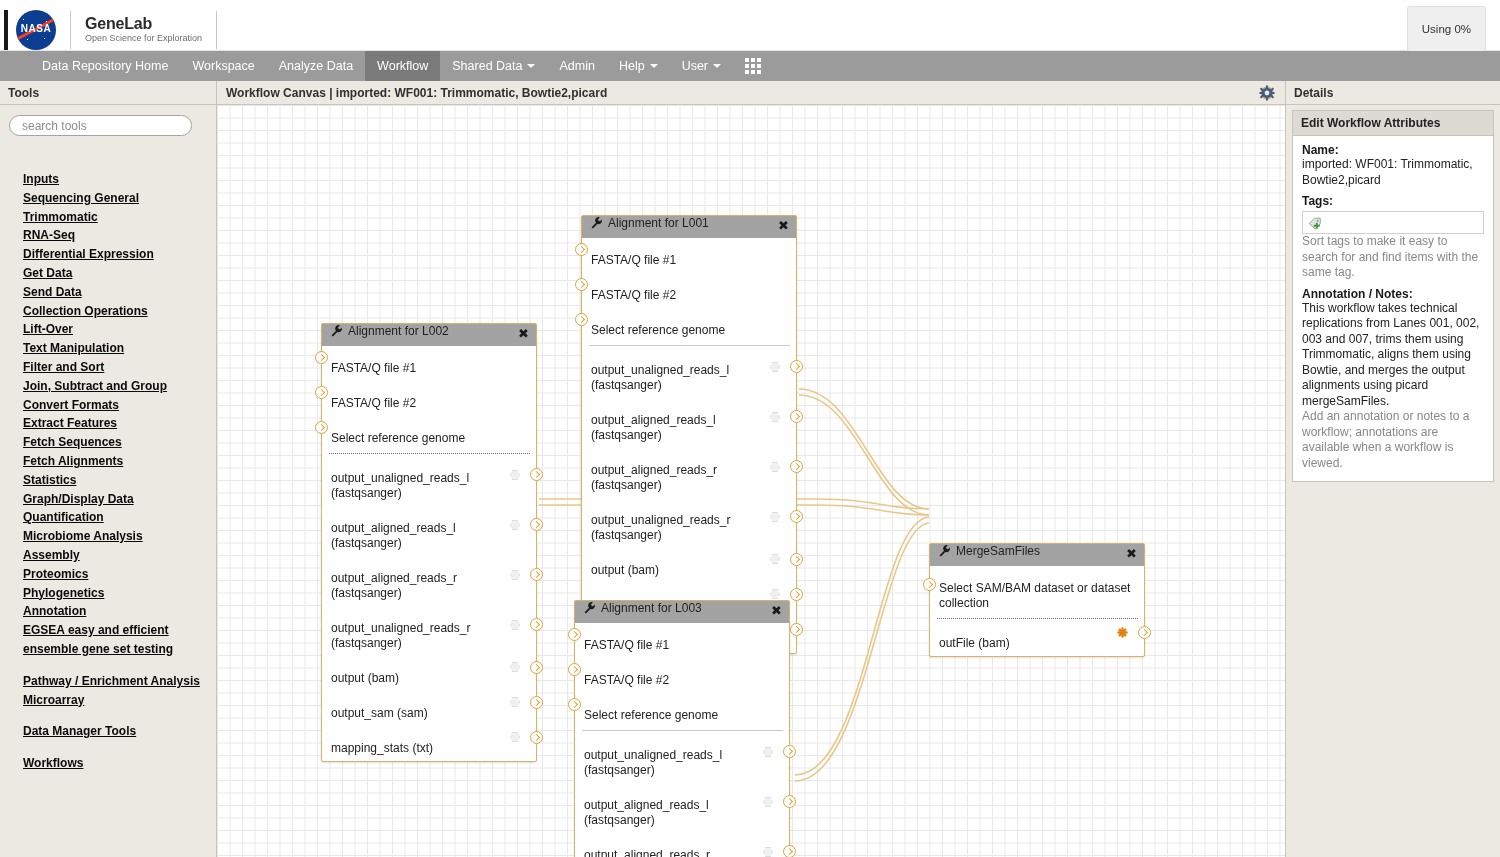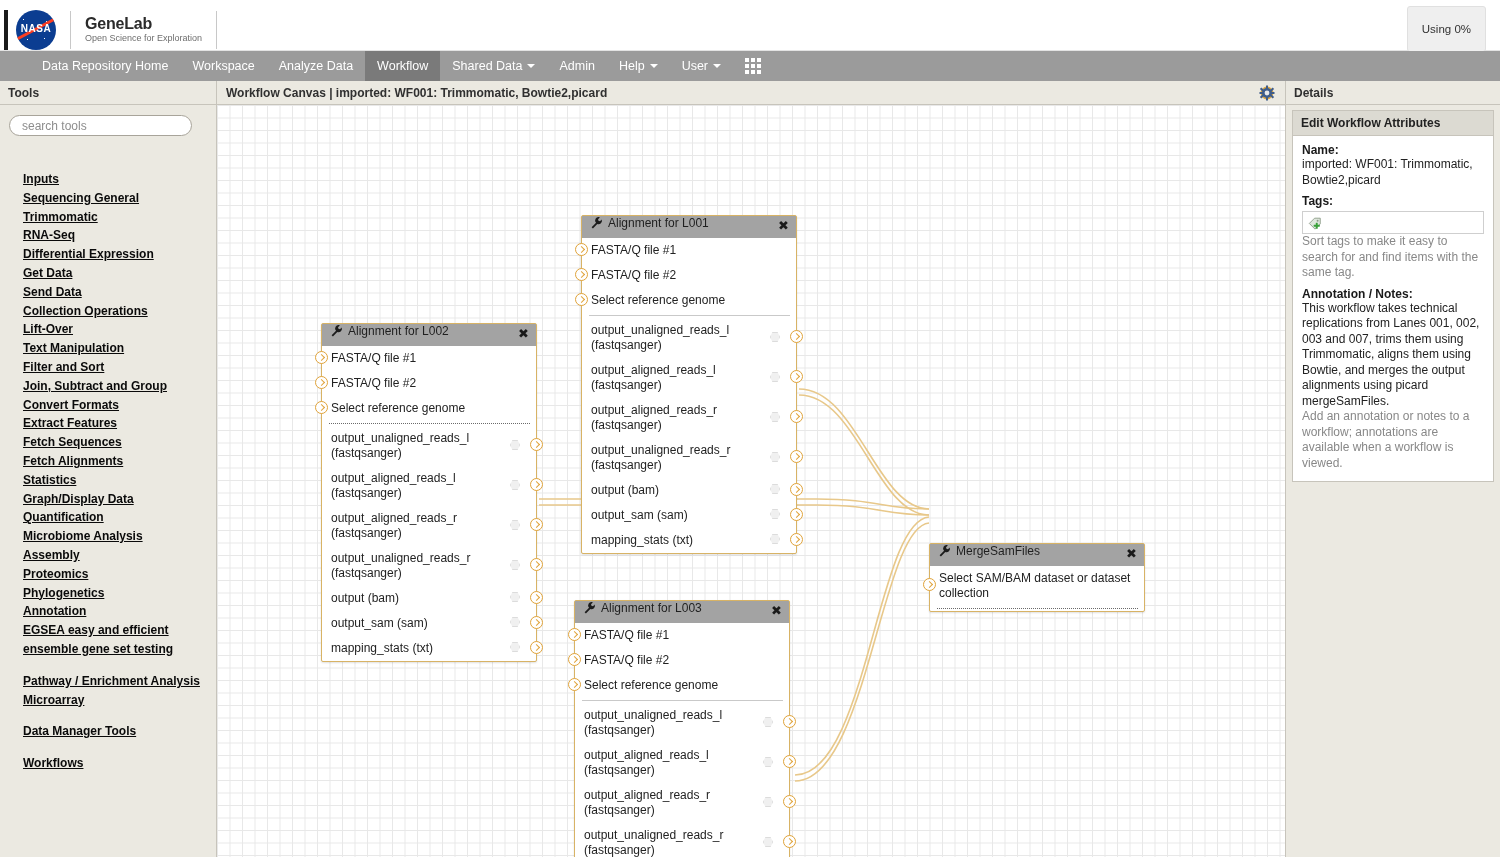--- a/index.html
+++ b/index.html
@@ -201,21 +201,21 @@
   .node-title { font-size: 12px; margin-left: 5px; }
   .node-close {
     position: absolute; right: 7px; top: 3px;
     font-size: 13px; font-weight: bold; color: #1a1a1a;
     cursor: pointer; line-height: 14px;
   }
   .wrench { width: 13px; height: 13px; display: block; }
   .node-body { padding: 0; position: relative; }
   .row {
     position: relative;
-    padding: 5px 8px 5px 9px;
+    padding: 15px 8px 5px 9px;
     font-size: 12px;
     line-height: 15px;
     color: #222;
     min-height: 23px;
   }
   .row.two-line { line-height: 15px; }
   .sep-solid { border-top: 1px solid #c9c9c9; margin: 2px 6px 2px 7px; }
   .sep-dotted { border-top: 1px dotted #6a6a6a; margin: 2px 6px 2px 7px; }
 
   
@@ -517,20 +517,34 @@
           </span>
           <span class="node-title">MergeSamFiles</span>
           <span class="node-close">✖</span>
         </div>
         <div class="node-body">
           <div class="row two-line" style="min-height:35px;">
             <span class="term in" style="top:12px;"></span>
             <span>Select SAM/BAM dataset or dataset collection</span>
           </div>
           <div class="sep-dotted"></div>
+          <div class="row">
+            <span class="asterisk-icon" style="right:16px; top:6px;">
+              <svg viewBox="0 0 12 12" width="11" height="11">
+                <g stroke="#e2820f" stroke-width="2.6" stroke-linecap="round">
+                  <line x1="6" y1="1.6" x2="6" y2="10.4"></line>
+                  <line x1="1.6" y1="6" x2="10.4" y2="6"></line>
+                  <line x1="2.9" y1="2.9" x2="9.1" y2="9.1"></line>
+                  <line x1="9.1" y1="2.9" x2="2.9" y2="9.1"></line>
+                </g>
+              </svg>
+            </span>
+            <span class="term out" style="top:5px;"></span>
+            <span>outFile (bam)</span>
+          </div>
         </div>
       </div>
 
     </div>
   </div>
 
   <div class="details-panel">
     <div class="panel-header">Details</div>
     <div class="details-card">
       <div class="details-card-head">Edit Workflow Attributes</div>

